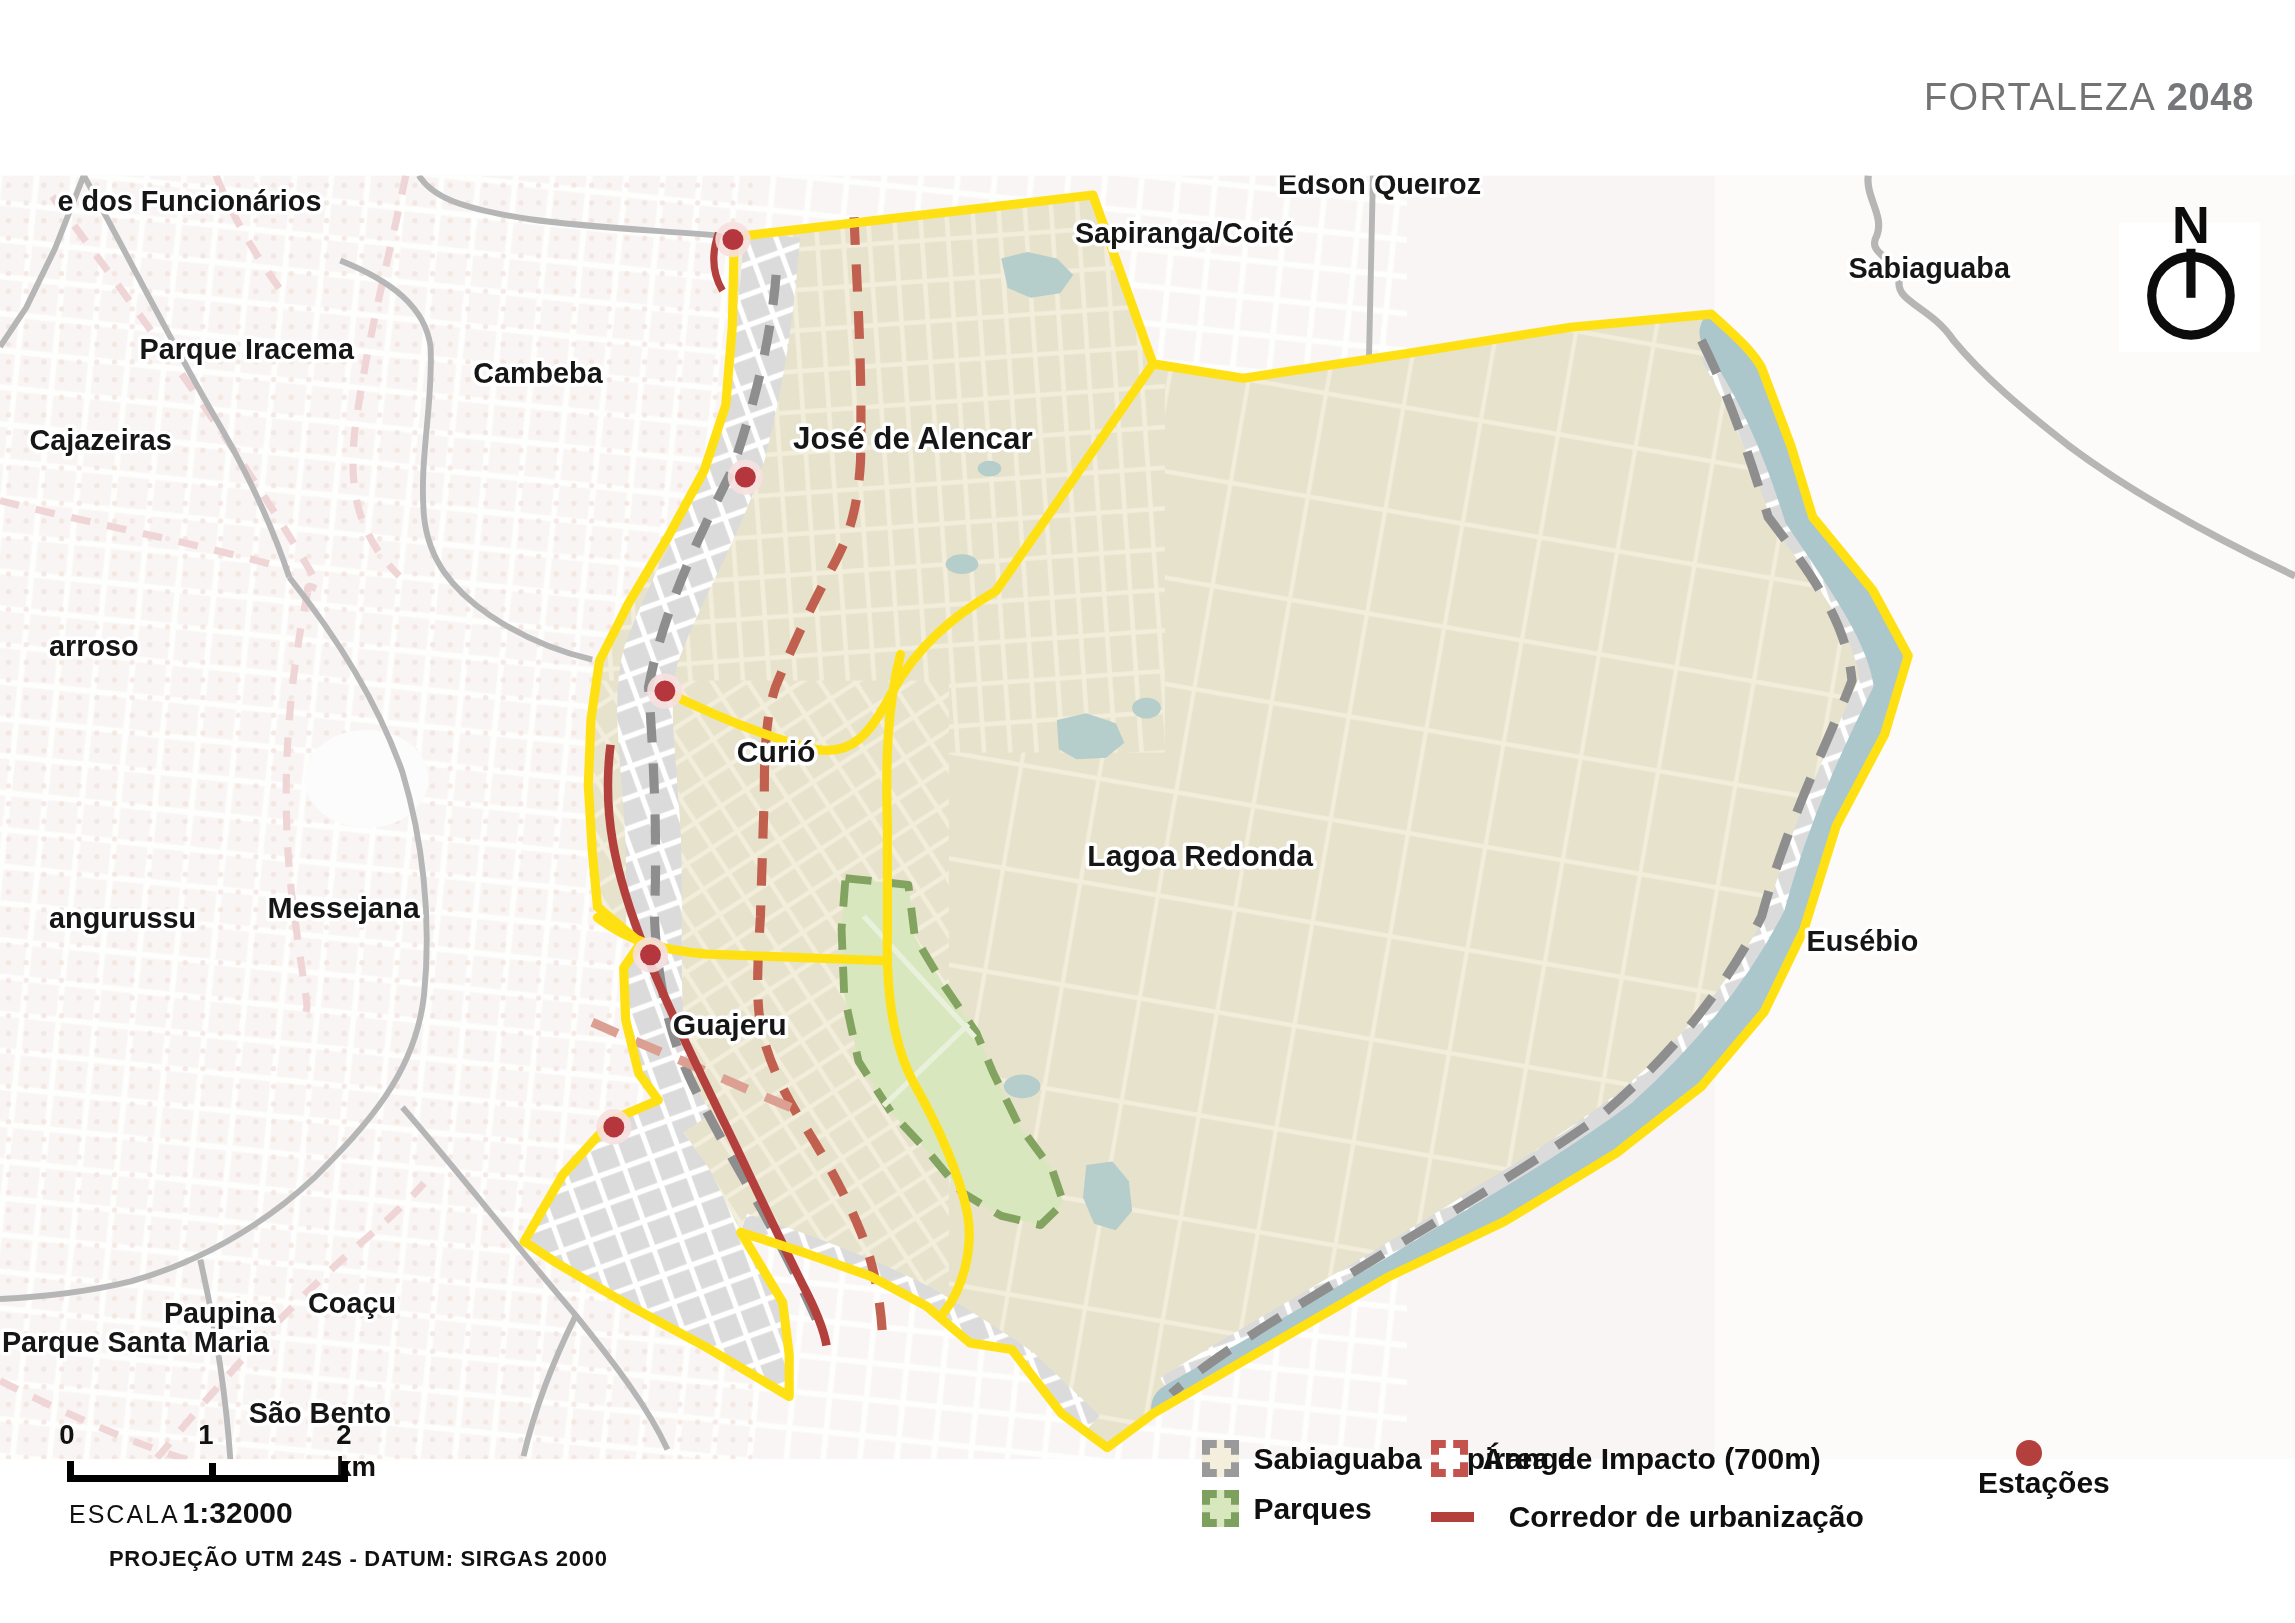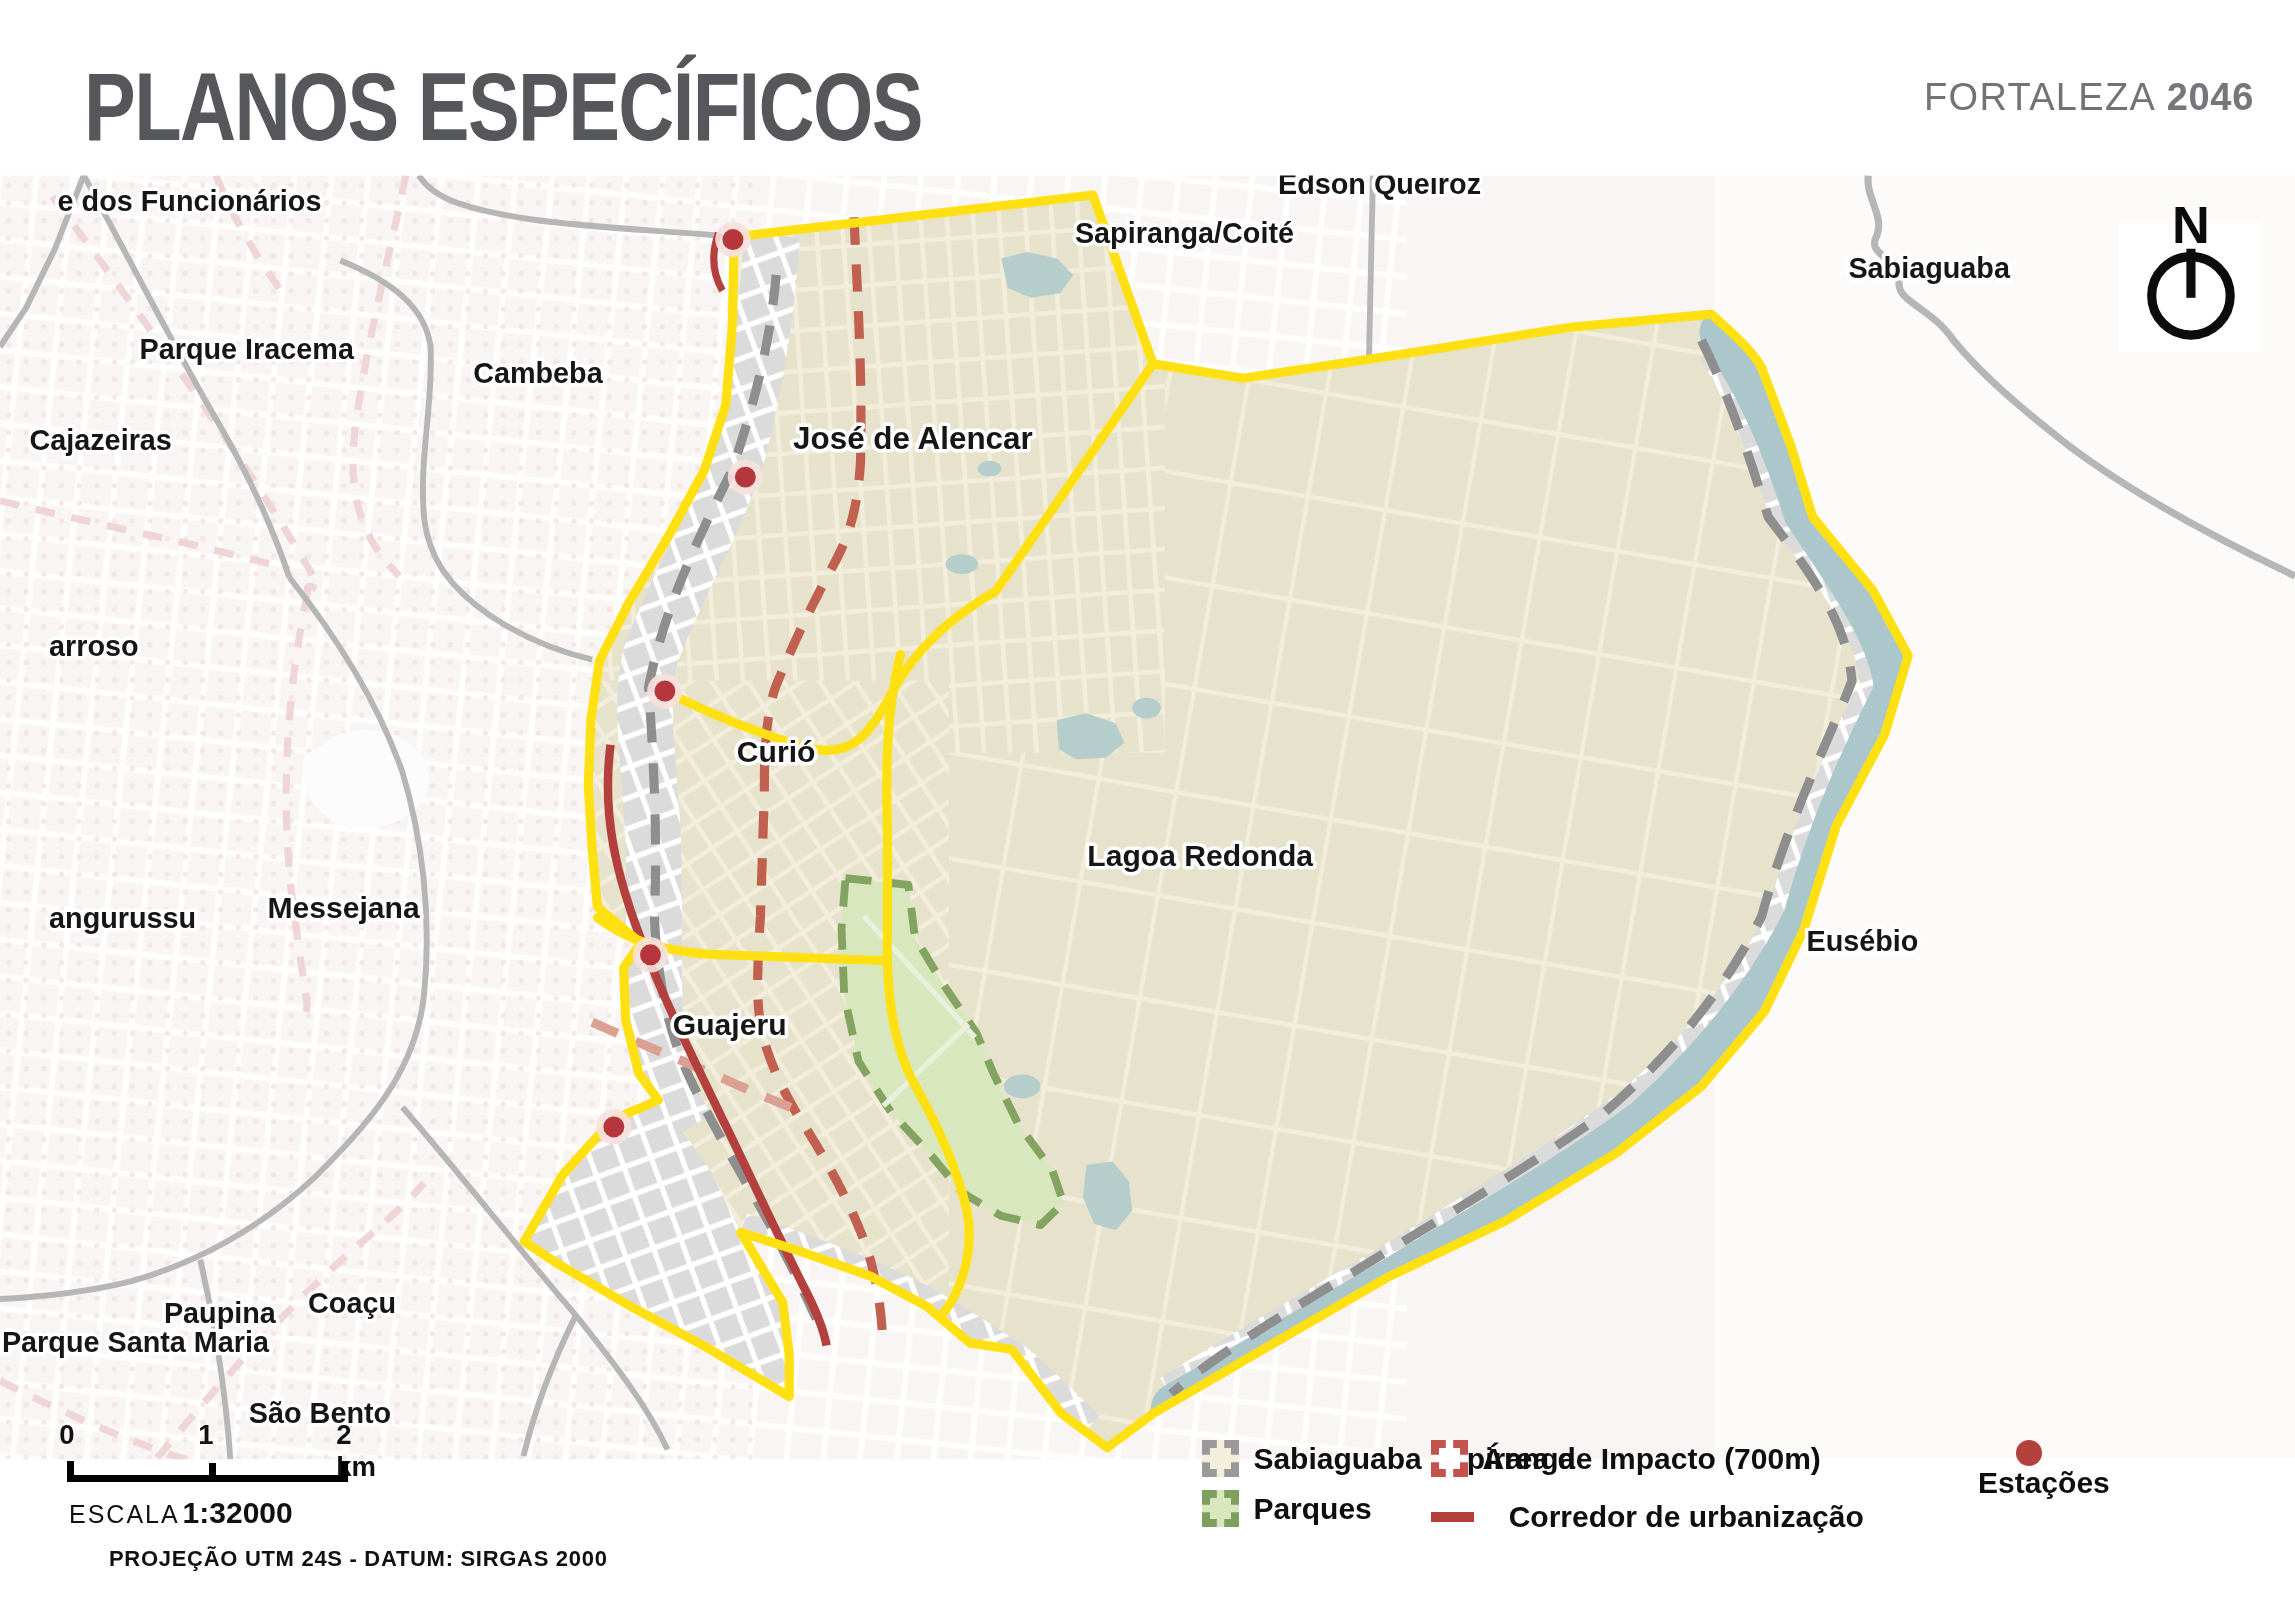--- a/index.html
+++ b/index.html
@@ -227,24 +227,23 @@
 
       <g>
         <rect x="3238" y="340" width="215" height="198" fill="#ffffff"></rect>
         <text x="3348" y="372" text-anchor="middle" font-size="80" font-weight="600" fill="#0c0c0c" font-family="Liberation Sans, sans-serif">N</text>
         <circle cx="3348" cy="452" r="60" fill="none" stroke="#0c0c0c" stroke-width="14"></circle>
         <line x1="3348" y1="380" x2="3348" y2="455" stroke="#0c0c0c" stroke-width="14"></line>
       </g>
     </g>
   </svg>
 
-  <div id="title"><span>PLANOS ESPECÍFICOS</span></div>
   <div id="brand">
     <span class="b-light">FORTALEZA</span>
-    <span class="b-bold">2046</span>
+    <span class="b-bold">2048</span>
   </div>
 
   <div class="lg-item" style="left:1202px;top:1440px;">
     <div class="lg-swatch sw-sabi"></div>
     <span>Sabiaguaba Sapiranga</span>
   </div>
   <div class="lg-item" style="left:1202px;top:1490px;justify-content:center;">
     <div class="lg-swatch sw-park"></div>
     <span>Parques</span>
   </div>

